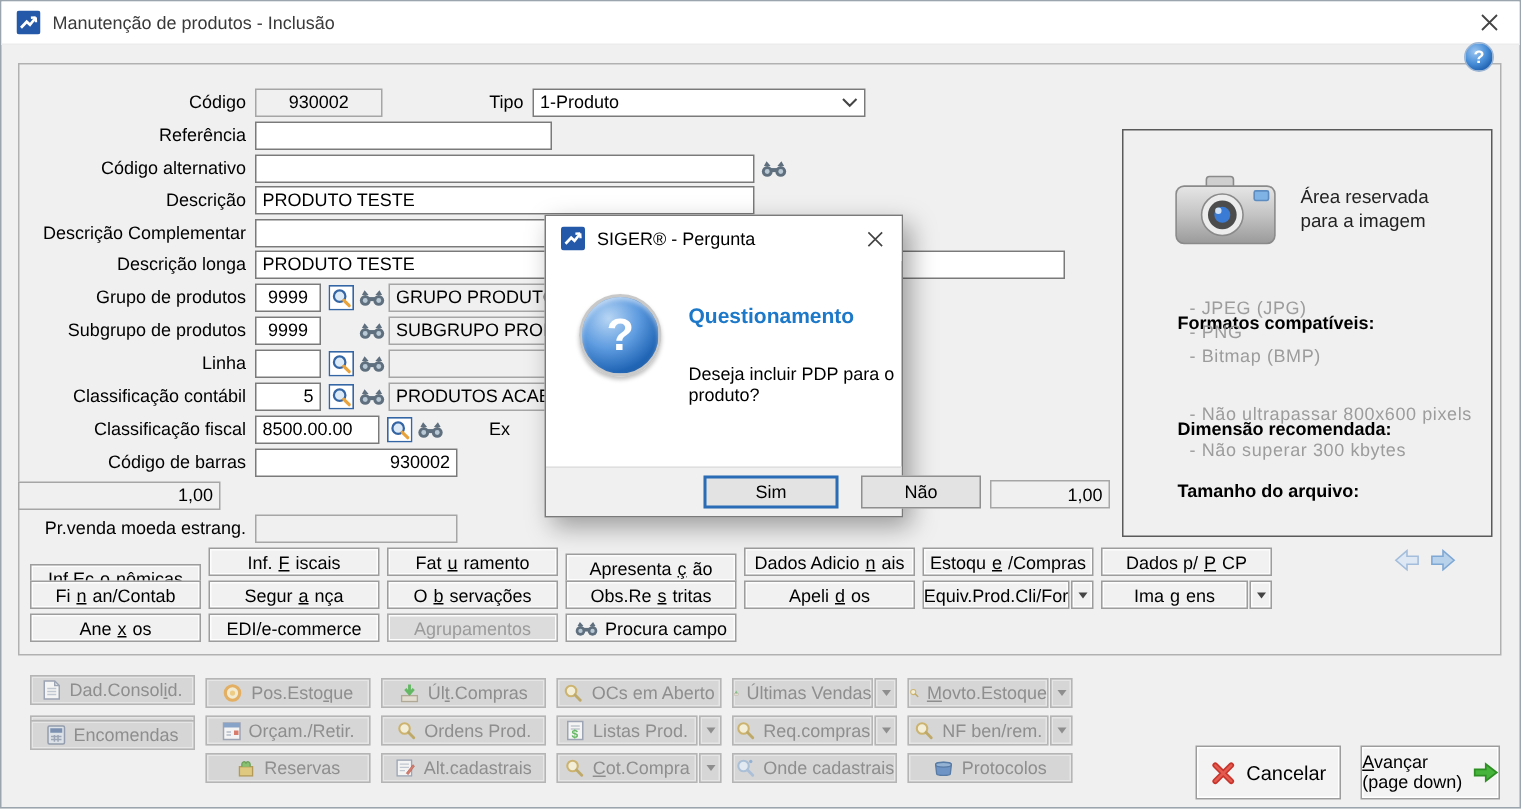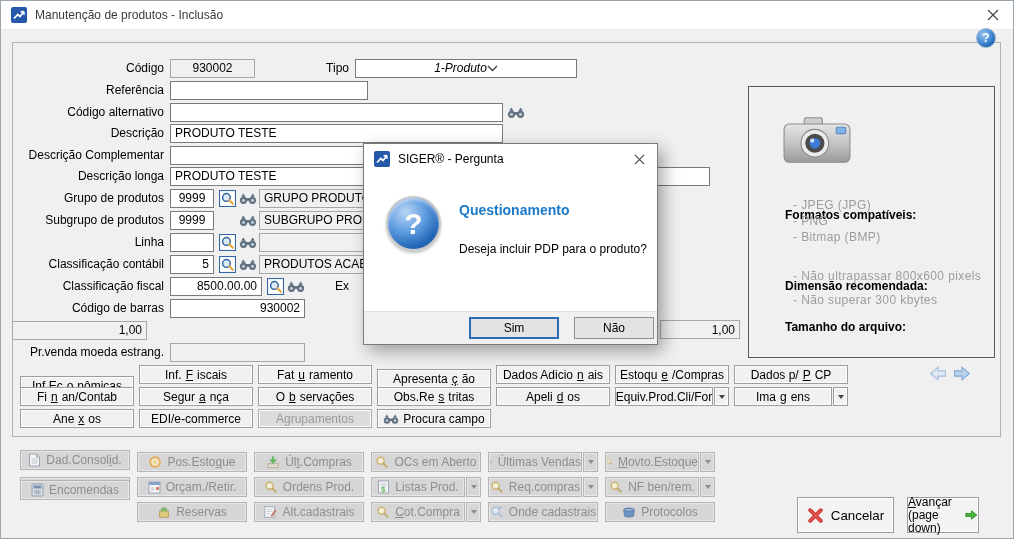--- a/index.html
+++ b/index.html
@@ -20,21 +20,21 @@
               background: radial-gradient(circle at 35% 30%, #9cc6f0, #4a90d9 45%, #1c5fae 80%);
               border:1px solid #9db6d4; color:#fff; font-weight:bold; font-size:12px;
               display:flex; align-items:center; justify-content:center; z-index:3; }
   
   .frow { position:absolute; left:12px; display:flex; align-items:center; height:20px; }
   .flabel { width:158px; text-align:right; padding-right:6px; white-space:nowrap; }
   .tb { height:19px; border:1px solid #7a7a7a; background:#fff; font:12px "Liberation Sans",sans-serif;
         padding:0 4px; }
   .ro { background:#f0f0f0; border-color:#a6a6a6; }
   .center { text-align:center; } .right { text-align:right; }
-  .combo { display:flex; align-items:center; justify-content:center; background:#fff;font-style:italic; }
+  .combo { display:flex; align-items:center; justify-content:space-between; background:#fff; }
   .iconbtn { display:inline-flex; width:18px; height:16px; align-items:center; justify-content:center; }
   .ml4{margin-left:4px;} .ml3{margin-left:3px;} .ml2{margin-left:2px;}
   .spacer17 { width:18px; margin-left:4px; }
   .exlabel { margin-left:30px; }
   .descfield { display:flex; align-items:center; overflow:hidden; white-space:nowrap; }
   
   .imgpanel { position:absolute; left:748px; top:86px; width:247px; height:272px;
               border:1px solid #5a5a5a; }
   .imgtitle { position:absolute; left:118px; top:36px; line-height:16px; color:#222; font-size:12.5px; }
   .ph { font-weight:bold; position:absolute; left:36px;margin-top:27px; }
@@ -56,21 +56,21 @@
   .actbtn.narrow { width:94px; }
   .add { position:absolute; width:15px; height:20px; background:#d6d6d6; border:1px solid #b5b5b5;
          box-shadow: inset 0 0 0 1px #e6e6e6; display:flex; align-items:center; justify-content:center; }
   .add .tri { border-top-color:#8e8e8e; }
   .actbtn svg { opacity:.75; }
   
   .footbtn { position:absolute; height:36px; background:#f3f3f3; border:1px solid #9d9d9d;
              box-shadow: inset 0 0 0 1px #fff; display:flex; align-items:center; justify-content:center; gap:7px; }
   .adv-lines { display:flex; flex-direction:column; line-height:13px; font-size:12px; text-align:left; }
   
-  .dialog { position:absolute; left:363px; top:143px; width:295px; height:202px; background:#fff;
+  .dialog { position:absolute; left:363px; top:143px; width:239px; height:202px; background:#fff;
             border:1px solid #7a7a7a; box-shadow: 5px 6px 16px rgba(0,0,0,.35); z-index:10; }
   .dtitle { position:absolute; left:0; top:0; right:0; height:30px; display:flex; align-items:center;
             padding:0 10px; background:#fff; }
   .dtitle .ttext { margin-left:8px; }
   .dclose { position:absolute; right:2px; top:0; width:32px; height:30px; display:flex;
             align-items:center; justify-content:center; }
   .qball { position:absolute; left:22px; top:52px; width:55px; height:55px; border-radius:50%;
            background: radial-gradient(circle at 35% 28%, #b8d6f4, #5f9ce0 40%, #2166b6 72%, #114a8c);
            border:2px solid #c9c9c9; box-shadow: inset 0 2px 3px rgba(255,255,255,.5), 0 2px 3px rgba(0,0,0,.25);
            color:#fff; font-weight:bold; font-size:30px; display:flex; align-items:center; justify-content:center; }
@@ -231,21 +231,21 @@
         <circle cx="15" cy="9" r="1.8" fill="#b9c9d6"></circle>
         <rect x="7" y="6.5" width="6" height="3" fill="#5f6f7e"></rect>
         <path d="M2.5 5 L4.5 1.5 L7.5 5 Z M17.5 5 L15.5 1.5 L12.5 5 Z" fill="#5f6f7e"></path>
       </svg>
   </span>
   <div class="tb ro descfield ml2" style="width:246px">PRODUTOS ACABADOS</div>
 </div>
 
 <div class="frow" style="top:276px">
   <span class="flabel">Classificação fiscal</span>
-  <input class="tb" style="width: 92px; text-align: right;" value="8500.00.00">
+  <input class="tb" style="width: 83px;" value="8500.00.00">
   <span class="iconbtn ml4">
     <svg width="17" height="17" viewBox="0 0 16 16">
         <rect x="0.5" y="0.5" width="15" height="15" fill="#fff" stroke="#3465a4"></rect>
         <circle cx="7" cy="7" r="3.6" fill="#dce9f7" stroke="#3465a4" stroke-width="1.4"></circle>
         <line x1="9.6" y1="9.6" x2="13" y2="13" stroke="#e8a33d" stroke-width="2" stroke-linecap="round"></line>
       </svg>
   </span>
   <span class="iconbtn ml3">
     <svg width="18" height="13" viewBox="0 0 20 14">
         <circle cx="5" cy="9" r="4" fill="#5f6f7e"></circle>
@@ -284,20 +284,24 @@
     </linearGradient>
       </defs>
     <rect x="20" y="2" width="17" height="9" rx="2" fill="#cfcfcf" stroke="#8a8a8a"></rect>
     <rect x="1" y="8" width="62" height="36" rx="5" fill="url(#camg)" stroke="#8a8a8a"></rect>
     <rect x="50" y="11" width="9" height="6" rx="1" fill="#7fb2e5" stroke="#5d8cc0"></rect>
     <circle cx="30" cy="26" r="13" fill="#ececec" stroke="#8a8a8a"></circle>
     <circle cx="30" cy="26" r="9" fill="#4c4c4c"></circle>
     <circle cx="30" cy="26" r="5" fill="#3a7bd5"></circle>
     <circle cx="27.5" cy="23.5" r="2" fill="#cfe2f7"></circle>
   </svg>
+  <div class="imgtitle">
+    <div>Área reservada</div>
+    <div>para a imagem</div>
+  </div>
   <div class="ph" style="top:94px">Formatos compatíveis:</div>
   <div class="pi" style="top:111px">- JPEG (JPG)</div>
   <div class="pi" style="top:127px">- PNG</div>
   <div class="pi" style="top:143px">- Bitmap (BMP)</div>
   <div class="ph" style="top:165px">Dimensão recomendada:</div>
   <div class="pi" style="top:182px">- Não ultrapassar 800x600 pixels</div>
   <div class="ph" style="top:206px">Tamanho do arquivo:</div>
   <div class="pi" style="top:206px">- Não superar 300 kbytes</div>
 </div>
 
@@ -505,21 +509,21 @@
   <span>Protocolos</span>
 </button>
 
 <button class="footbtn" style="left:797px;top:497px;width:97px">
   <svg width="17" height="17" viewBox="0 0 16 16">
     <path d="M3 3 L13 13 M13 3 L3 13" stroke="#c7342c" stroke-width="3.6" stroke-linecap="round"></path>
     <path d="M3 3 L13 13 M13 3 L3 13" stroke="#e45a4e" stroke-width="1.6" stroke-linecap="round"></path>
   </svg>
   <span>Cancelar</span>
 </button>
-<button class="footbtn" style="left:907px;top:497px;width:72px">
+<button class="footbtn" style="left:907px;top:497px;width:93px">
   <span class="adv-lines">
     <span><u>A</u>vançar</span>
     <span>(page down)</span>
   </span>
   <svg width="17" height="14" viewBox="0 0 15 12">
     <path d="M1 4.2 H7.5 V1 L14 6 L7.5 11 V7.8 H1 Z" fill="#46b33a" stroke="#2d8f24"></path>
   </svg>
 </button>
 
 <div class="dialog">

